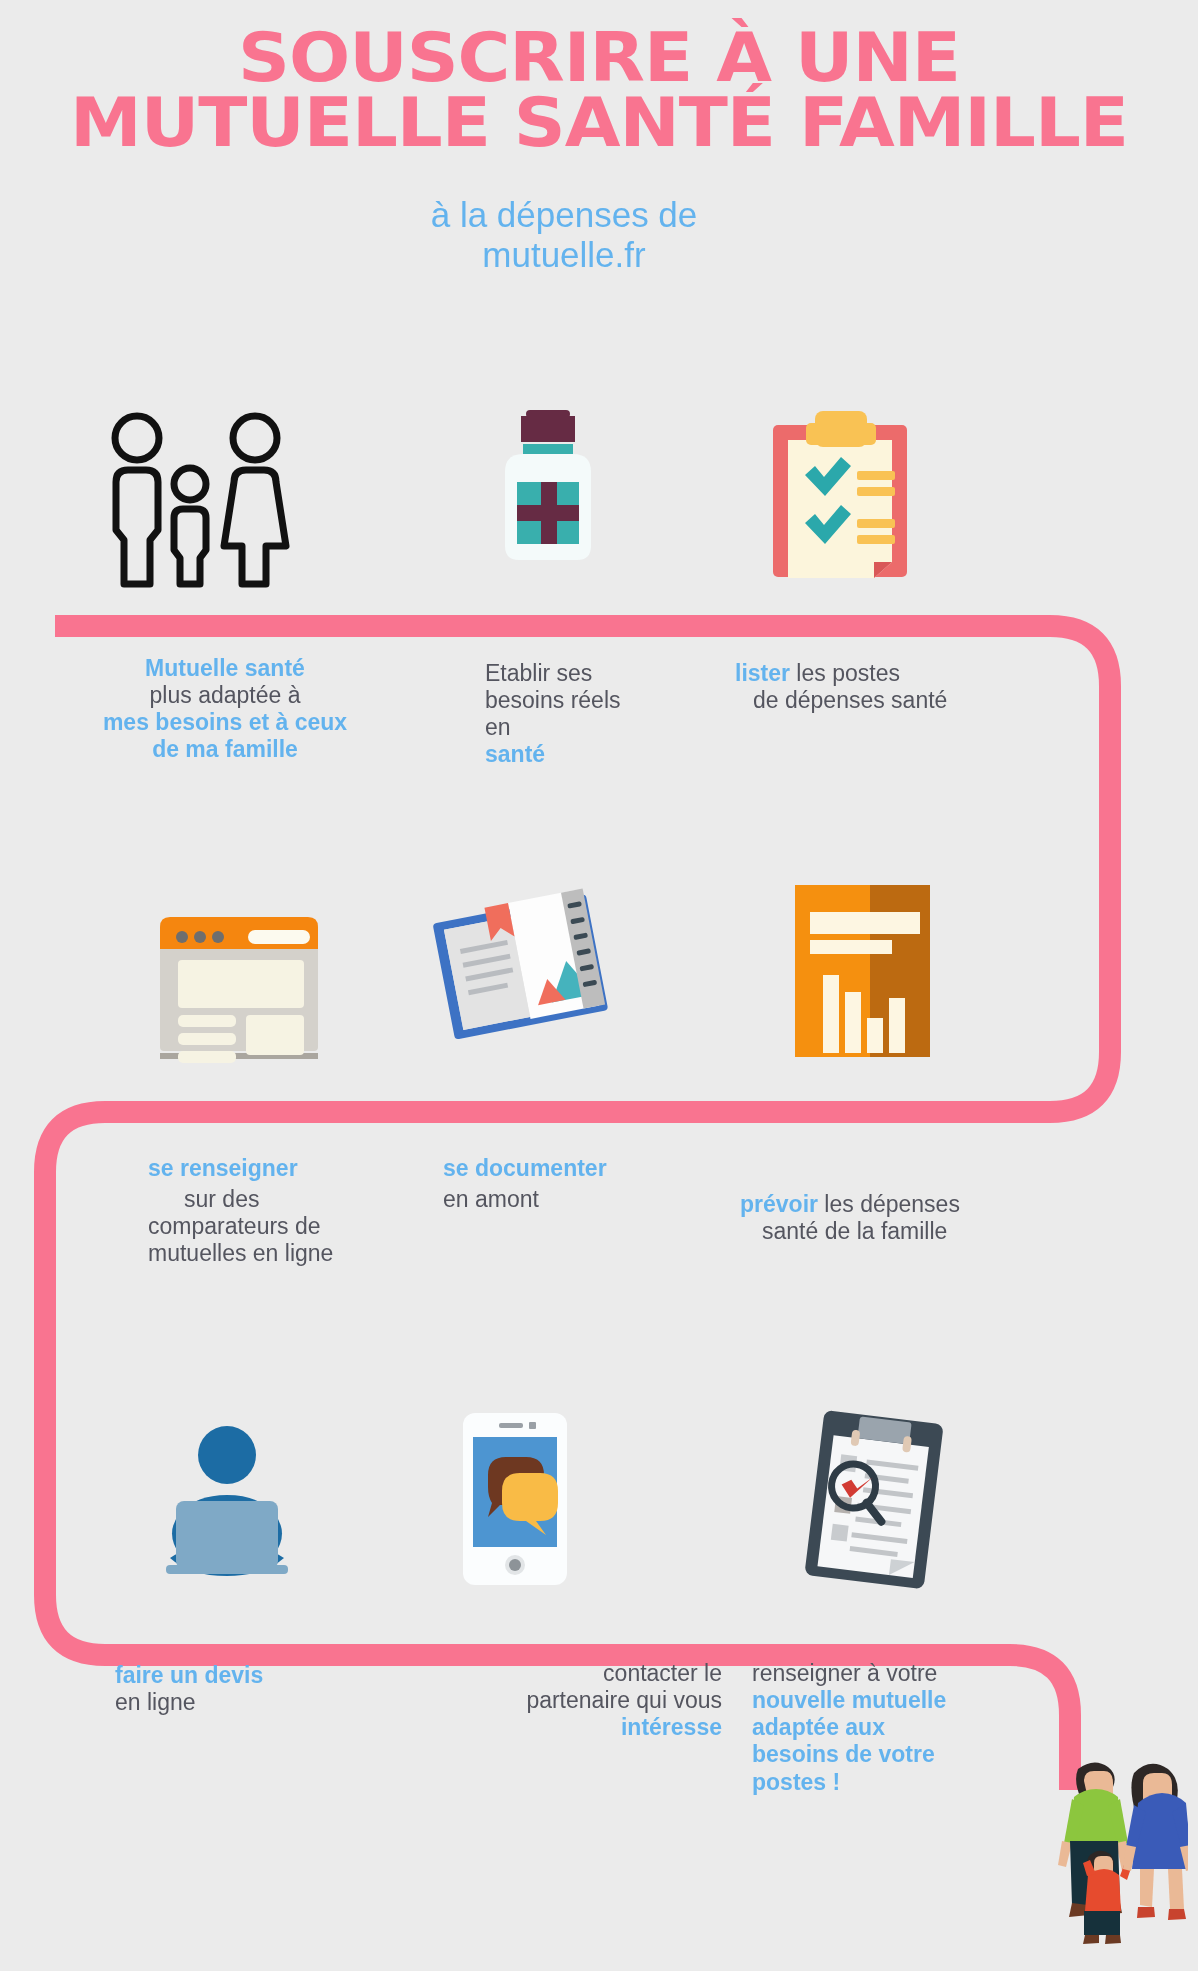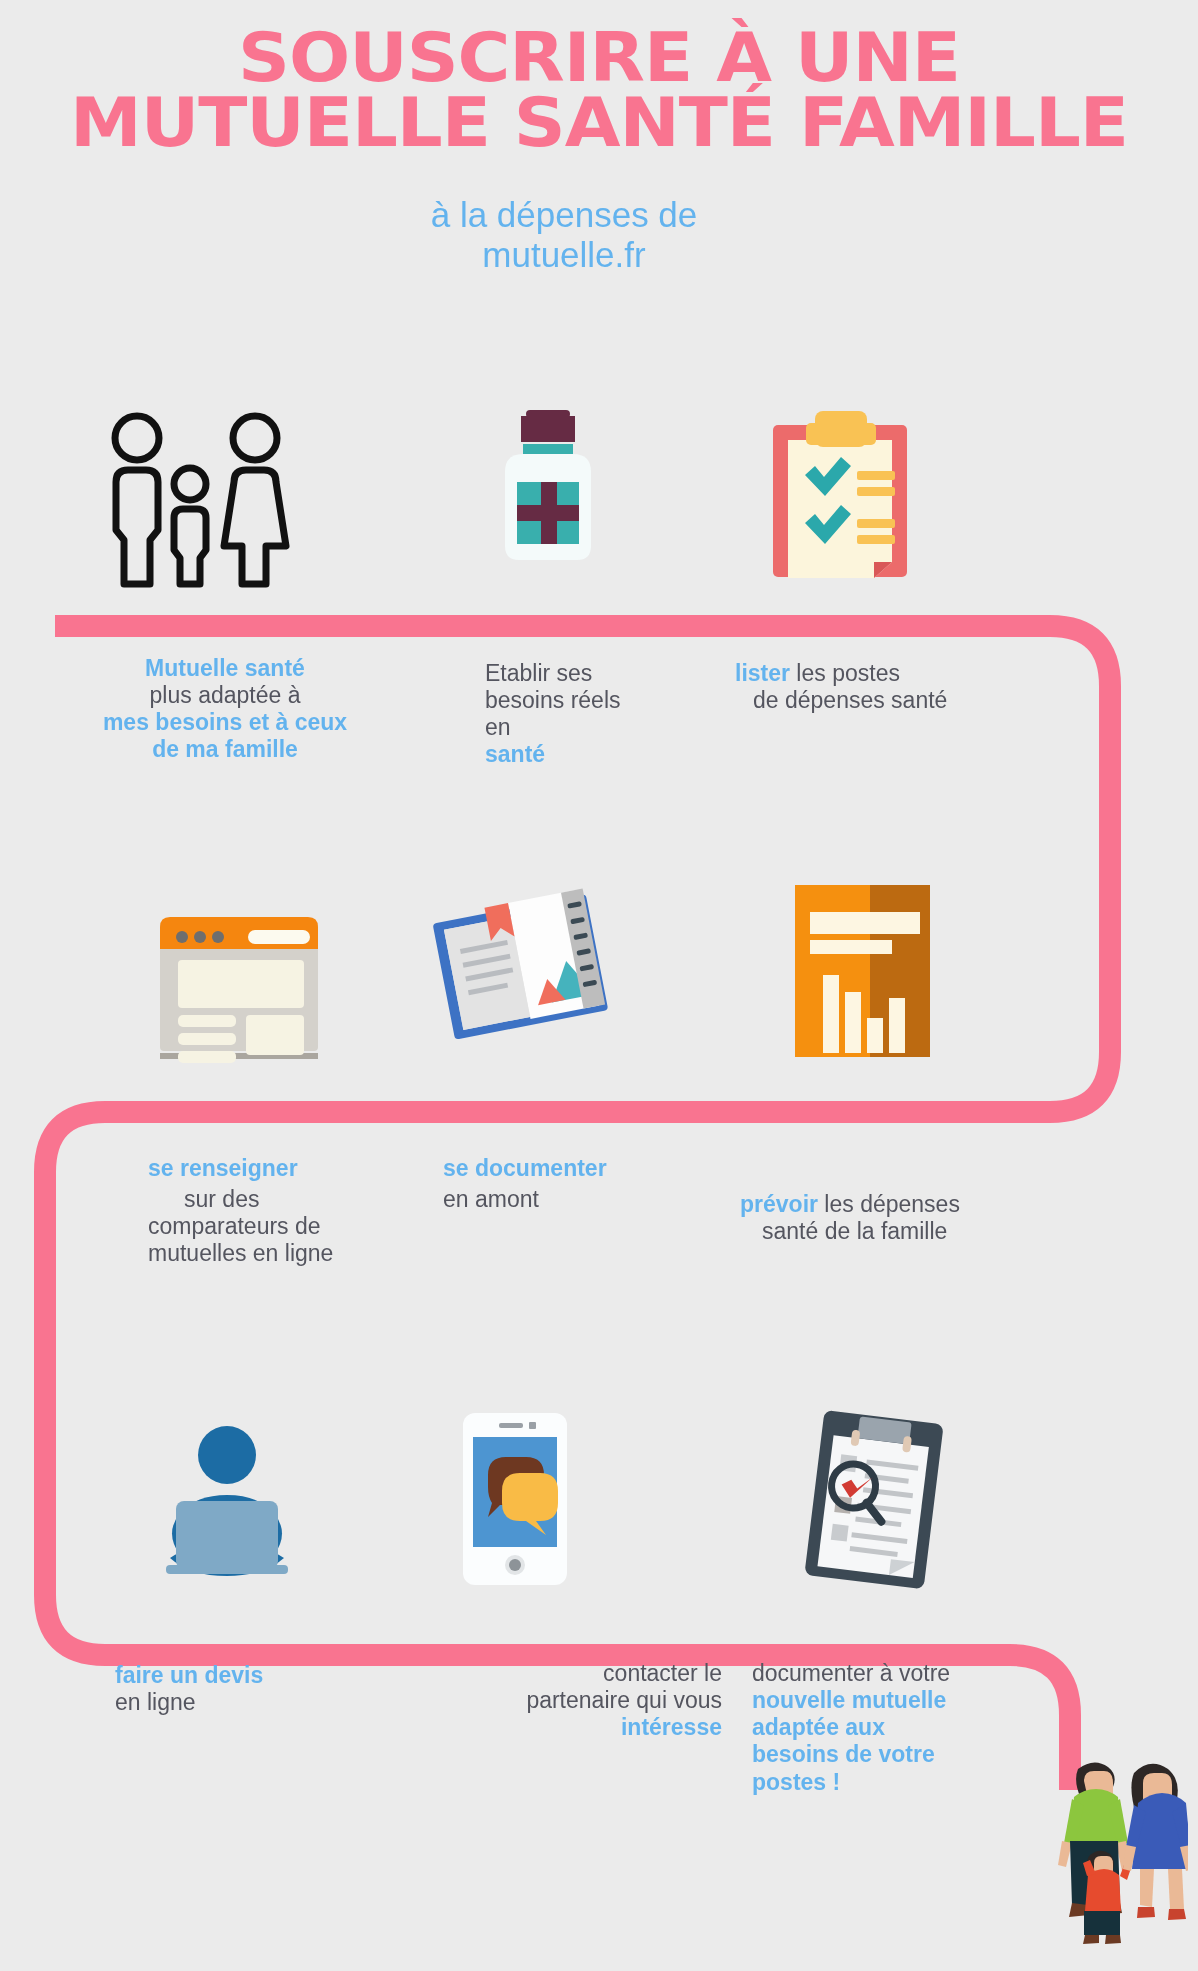--- a/index.html
+++ b/index.html
@@ -277,21 +277,21 @@
     <div style="margin-top:0;"><span>en ligne</span></div>
   </div>
 
   <div class="cell caption" style="left:420px; top:1660px; width:290px; text-align:right;margin-left:12px;">
     <div><span>contacter le</span></div>
     <div><span>partenaire qui vous</span></div>
     <div><b>intéresse</b></div>
   </div>
 
   <div class="cell caption" style="left:752px; top:1660px; width:300px; text-align:left;">
-    <div><span>documenter à votre</span></div>
+    <div><span>renseigner à votre</span></div>
     <div><b>nouvelle mutuelle</b></div>
     <div><b>adaptée aux</b></div>
     <div><b>besoins de votre</b></div>
     <div><b>postes !</b></div>
   </div>
 
   <div id="family-photo">
     <svg width="160" height="215" viewBox="0 0 160 215">
 
       <g>

